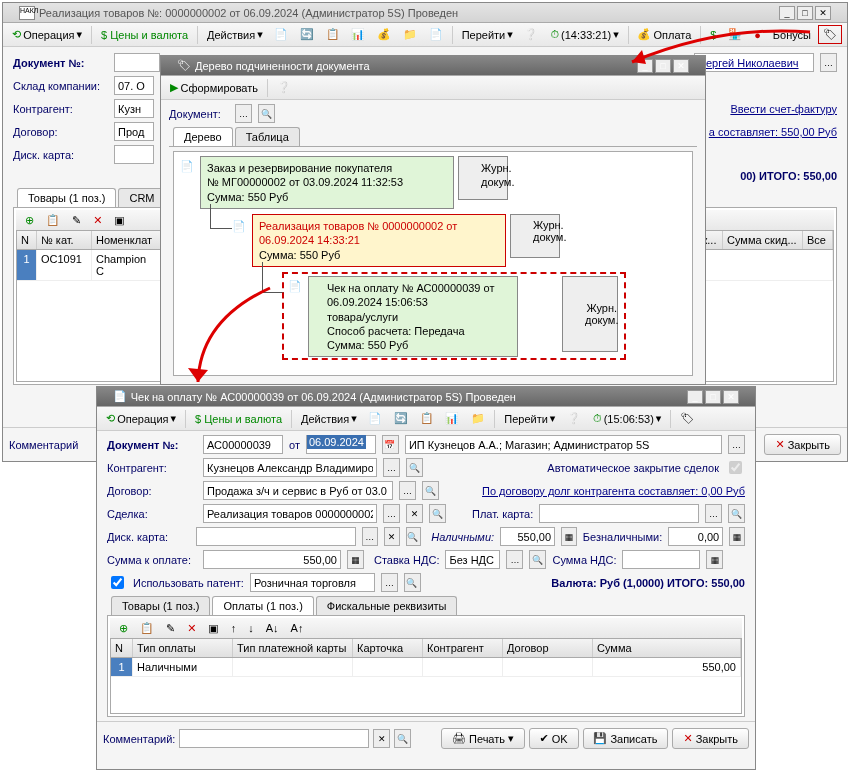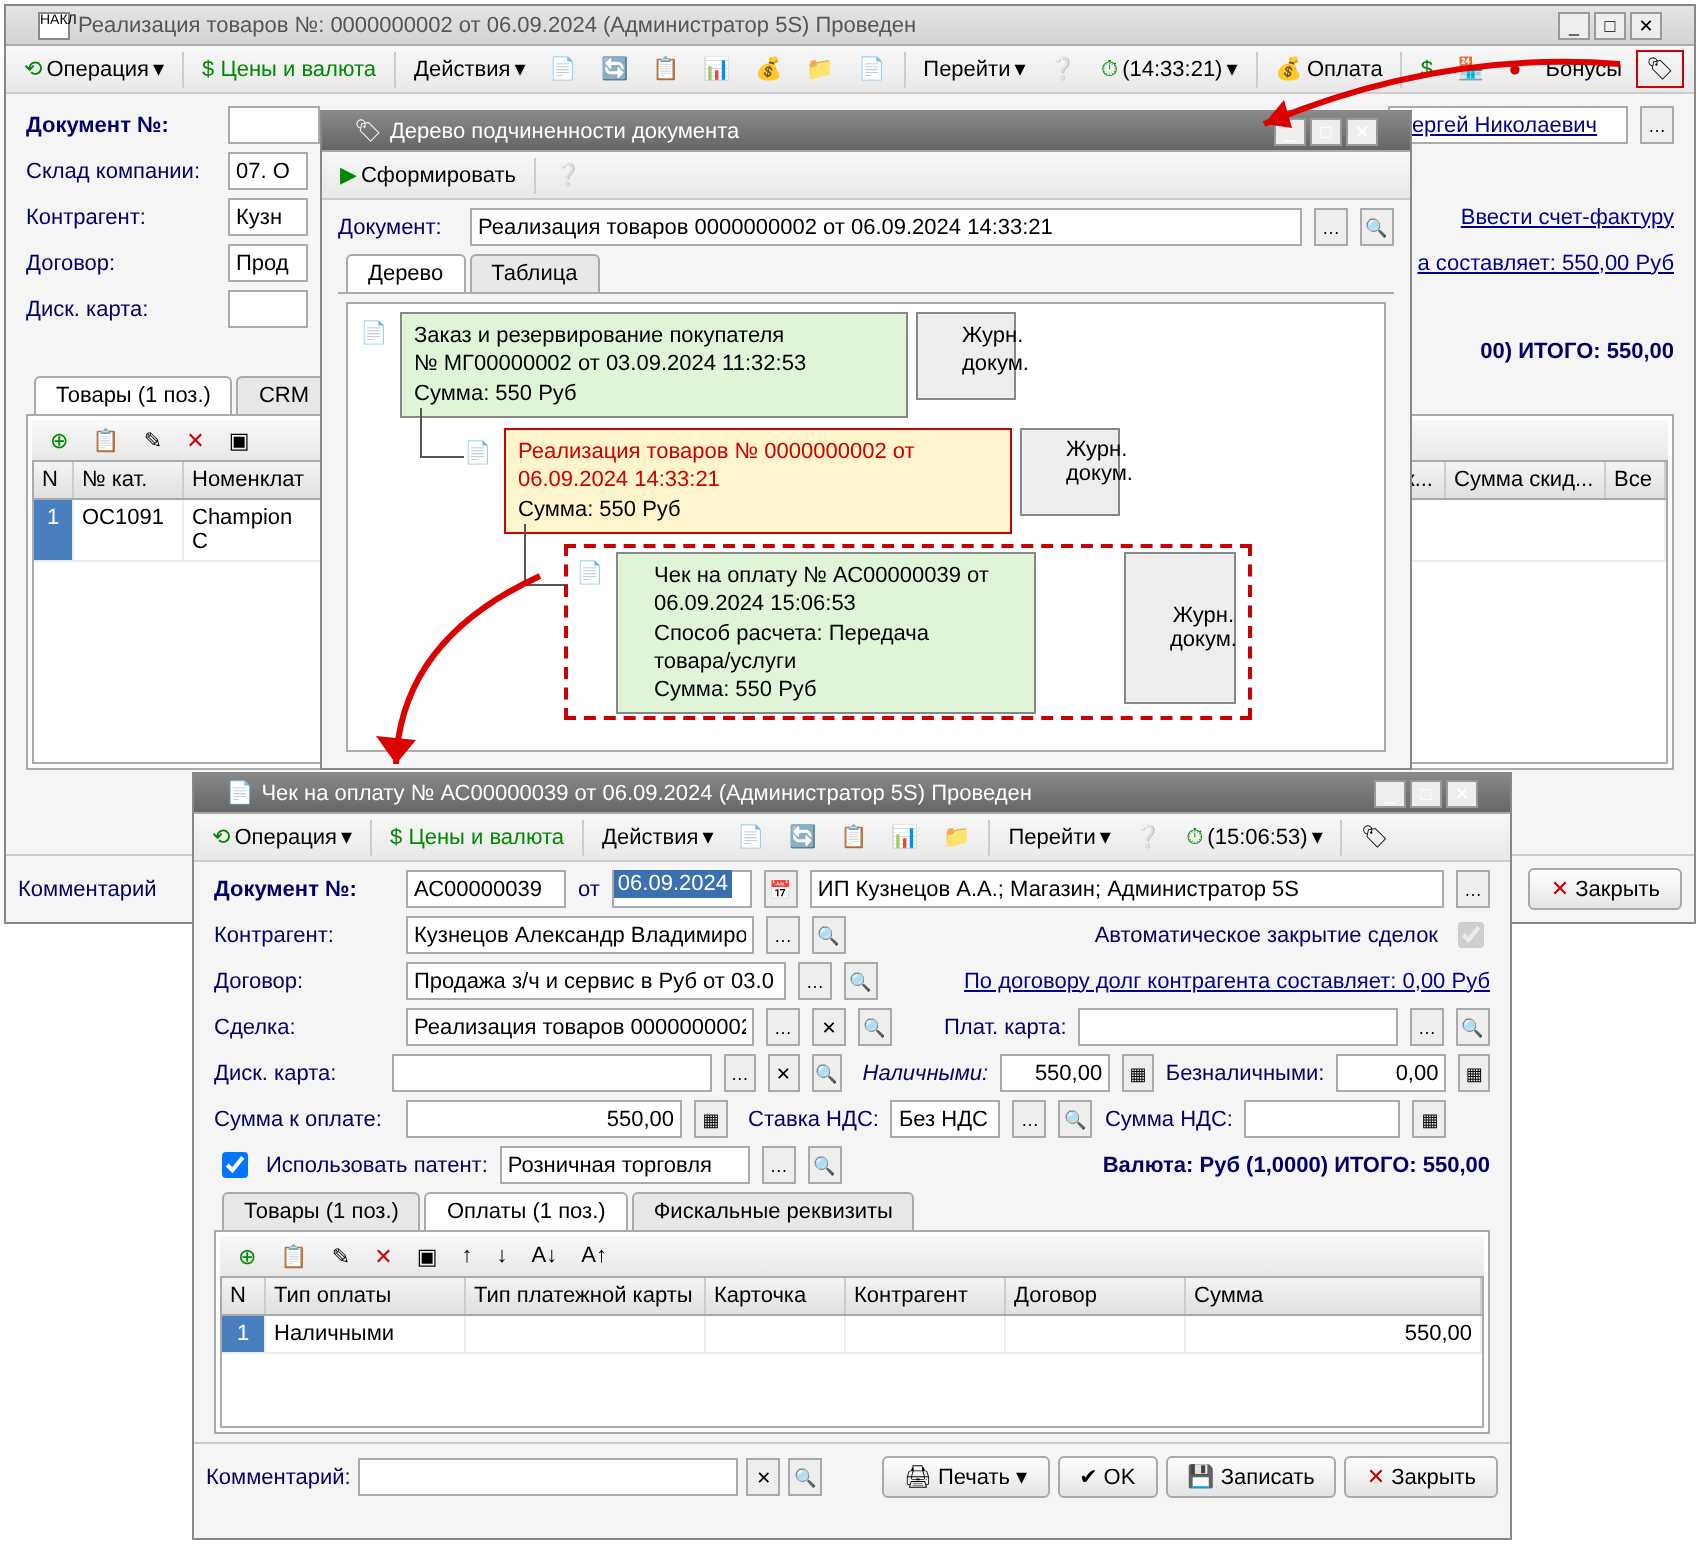--- a/index.html
+++ b/index.html
@@ -166,21 +166,20 @@
     <span class="tbtn">
         <span style="color:#080;">▶</span> 
         <span>Сформировать</span>
       </span>
     <div class="sep"></div>
     <span class="tbtn" style="color:#c80;">❔</span>
   </div>
   <div class="form-area" style="padding:4px 8px;">
     <div class="row">
       <span class="lbl2" style="width:60px;">Документ:</span>
-      <input class="inp" style="flex: 1 1 0%;" value="Реализация товаров 0000000002 от 06.09.2024 14:33:21">
       <span class="minibtn">…</span>
       <span class="minibtn">🔍</span>
     </div>
     <div class="tabs">
       <div class="tab active">Дерево</div>
       <div class="tab">Таблица</div>
     </div>
     <div class="tree-area" style="height:225px;">
       <span style="position:absolute;left:6px;top:8px;">📄</span>
       <div class="tree-node tree-green" style="left:26px; top:4px; width:254px;">
@@ -202,22 +201,22 @@
       <div class="jbtn" style="left:336px; top:62px; height:44px; width:50px;">Журн.<br>докум.</div>
 
       <div style="position:absolute; left:88px; top:110px; width:1px; height:30px; background:#555;"></div>
       <div style="position:absolute; left:88px; top:140px; width:22px; height:1px; background:#555;"></div>
 
       <div style="position:absolute; left:108px; top:120px; width:344px; height:88px; border:2px dashed #c00;"></div>
       <span style="position:absolute;left:114px;top:128px;">📄</span>
       <div class="tree-node tree-green" style="left:134px; top:124px; width:210px; border:1px solid #888;padding-left:18px;">
         <div>Чек на оплату № АС00000039 от</div>
         <div>06.09.2024 15:06:53</div>
+        <div>товара/услуги</div>
         <div>Способ расчета: Передача</div>
-        <div>товара/услуги</div>
         <div>Сумма: 550 Руб</div>
       </div>
       <div class="jbtn" style="left:388px; top:124px; height:76px; width:56px; display:flex; align-items:center;">Журн.<br>докум.</div>
     </div>
   </div>
 </div>
 
 <div class="window" style="left:96px; top:386px; width:660px; height:384px;">
   <div class="titlebar titlebar-dark">
     <span style="margin-right:4px;">📄</span>

